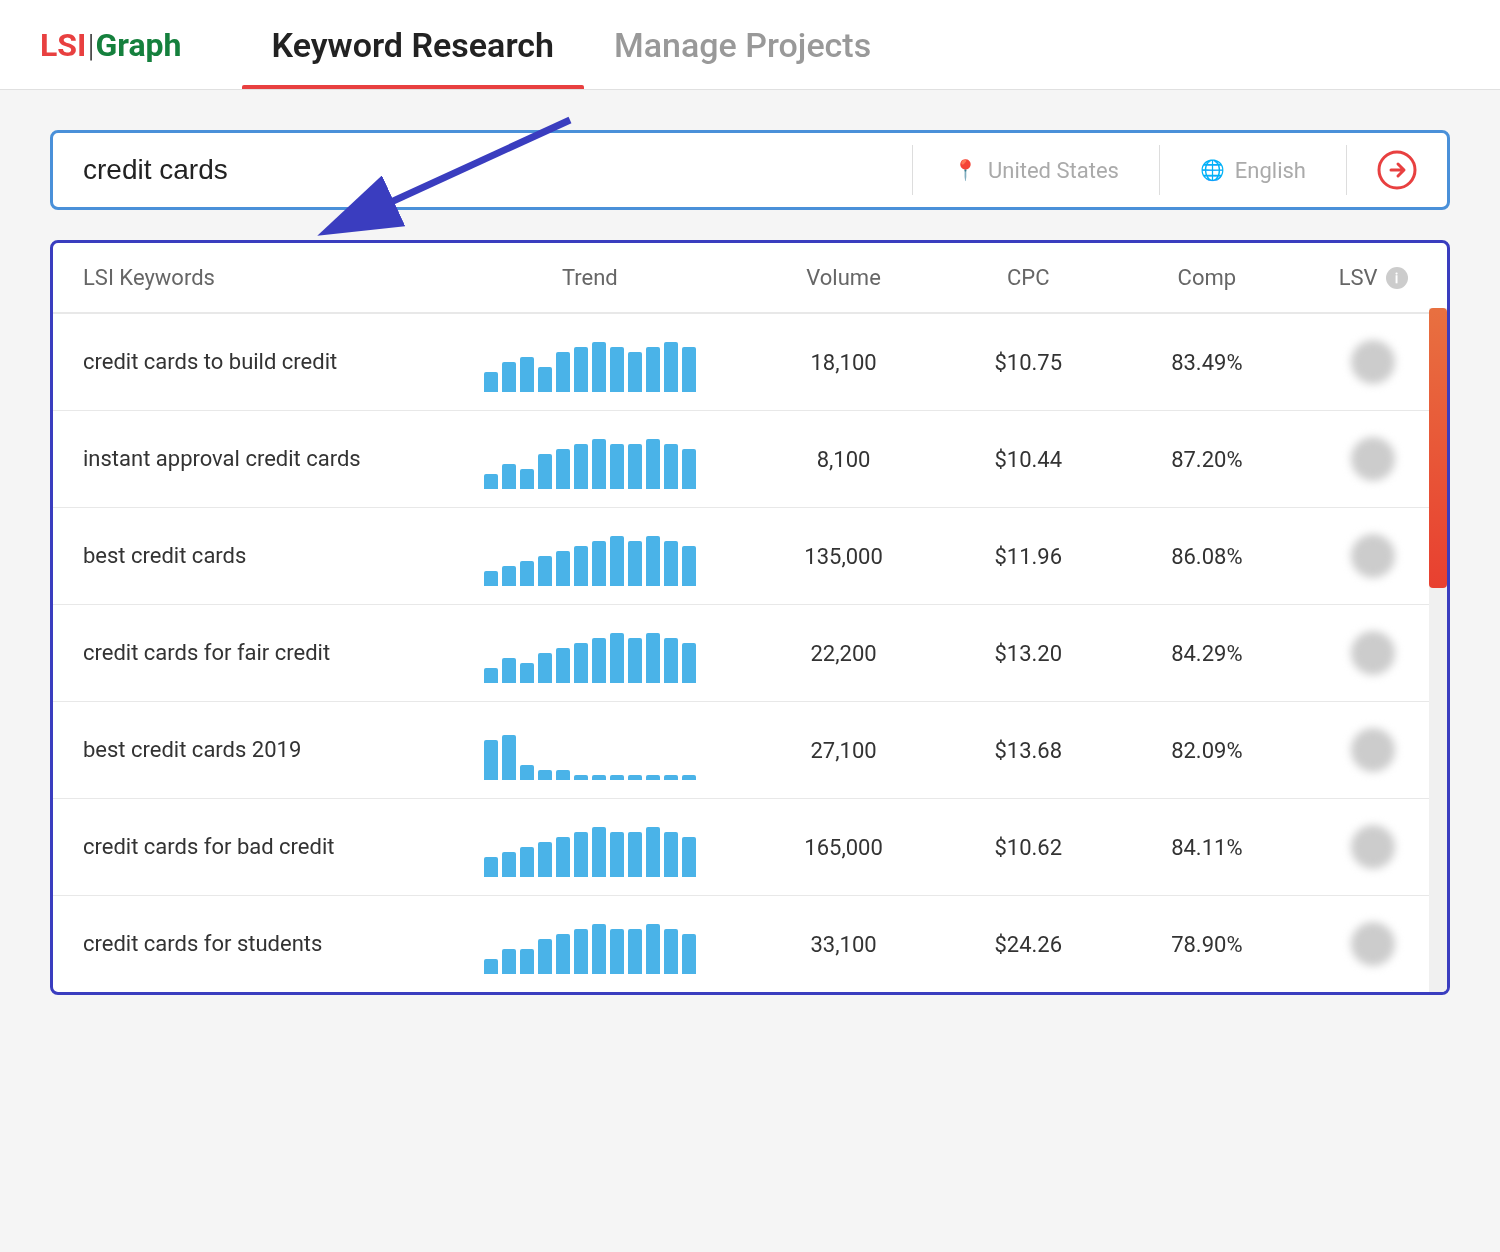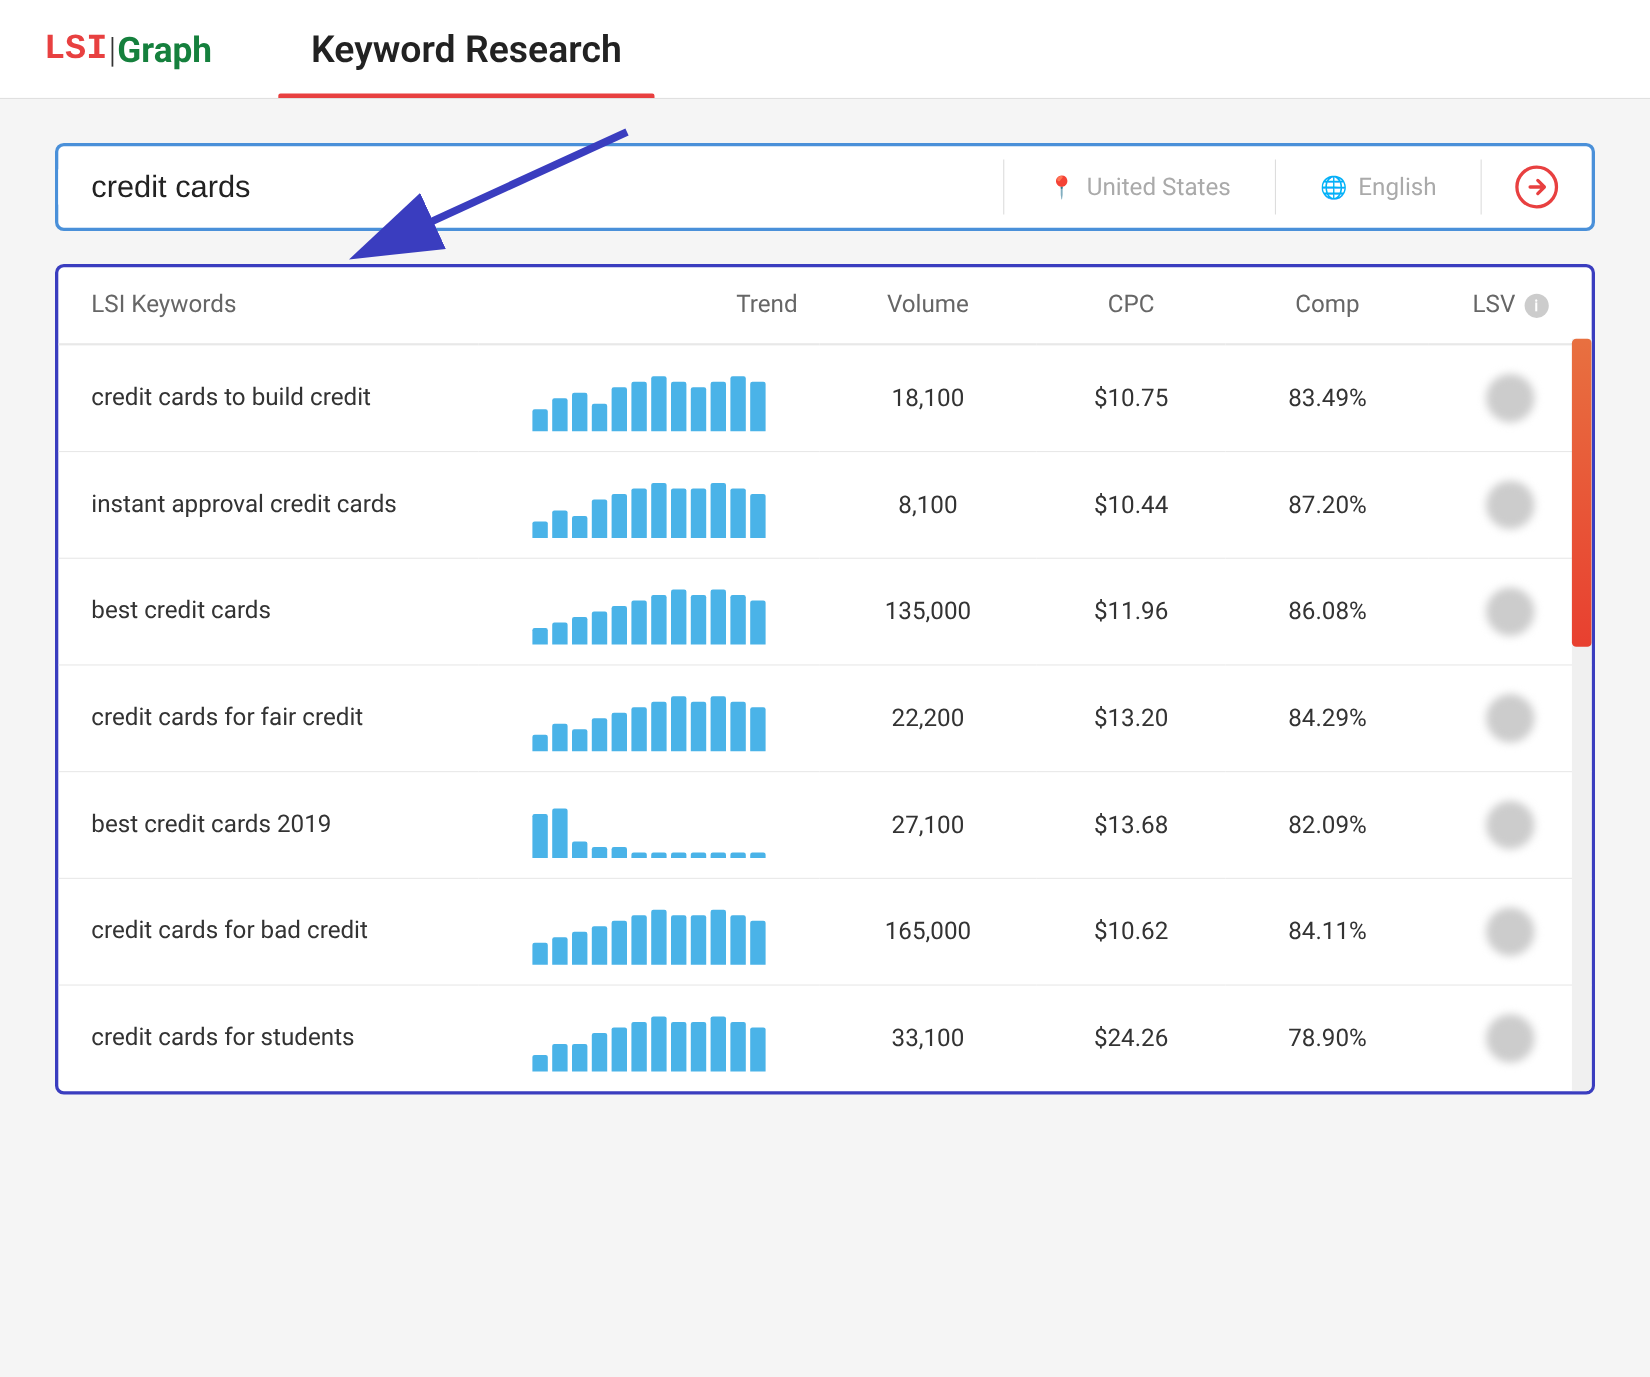--- a/index.html
+++ b/index.html
@@ -21,21 +21,21 @@
       position: relative;
     }
 
     .logo {
       font-size: 32px;
       font-weight: 700;
       margin-right: 60px;
       display: flex;
       align-items: center;
     }
-    .logo-lsi { color: #e84040; font-family: Liberation Mono, monospace; }
+    .logo-lsi { color: #e84040; }
     .logo-pipe { color: #333; font-weight: 300; margin: 0 1px; }
     .logo-graph { color: #15803d; }
 
     .nav-tabs {
       display: flex;
       align-items: stretch;
       height: 100%;
     }
     .nav-tab {
       display: flex;
@@ -142,21 +142,21 @@
       padding: 22px 20px;
       text-align: left;
       font-size: 22px;
       font-weight: 400;
       color: #666;
     }
     .results-table th:first-child {
       padding-left: 30px;
       width: 310px;
     }
-    .results-table th.col-trend { width: 220px; text-align: right; }
+    .results-table th.col-trend { width: 220px; text-align: center; }
     .results-table th.col-volume { width: 160px; text-align: center; }
     .results-table th.col-cpc { width: 140px; text-align: center; }
     .results-table th.col-comp { width: 150px; text-align: center; }
     .results-table th.col-lsv { width: 120px; text-align: center; }
 
     .results-table tbody tr {
       border-bottom: 1px solid #e8e8e8;
     }
     .results-table tbody tr:last-child {
       border-bottom: none;
@@ -251,20 +251,23 @@
 
 <nav class="nav-bar">
   <div class="logo">
     <span class="logo-lsi">LSI</span>
     <span class="logo-pipe">|</span>
     <span class="logo-graph">Graph</span>
   </div>
   <div class="nav-tabs">
     <a class="nav-tab active">
       <span>Keyword Research</span>
+    </a>
+    <a class="nav-tab">
+      <span>Manage Projects</span>
     </a>
   </div>
 </nav>
 
 <main class="main-content">
 
   <div style="position: relative; margin-bottom: 14px;">
 
     <svg width="380" height="160" style="position: absolute; top: -30px; left: 220px; pointer-events: none; z-index: 10;">
       <defs>

